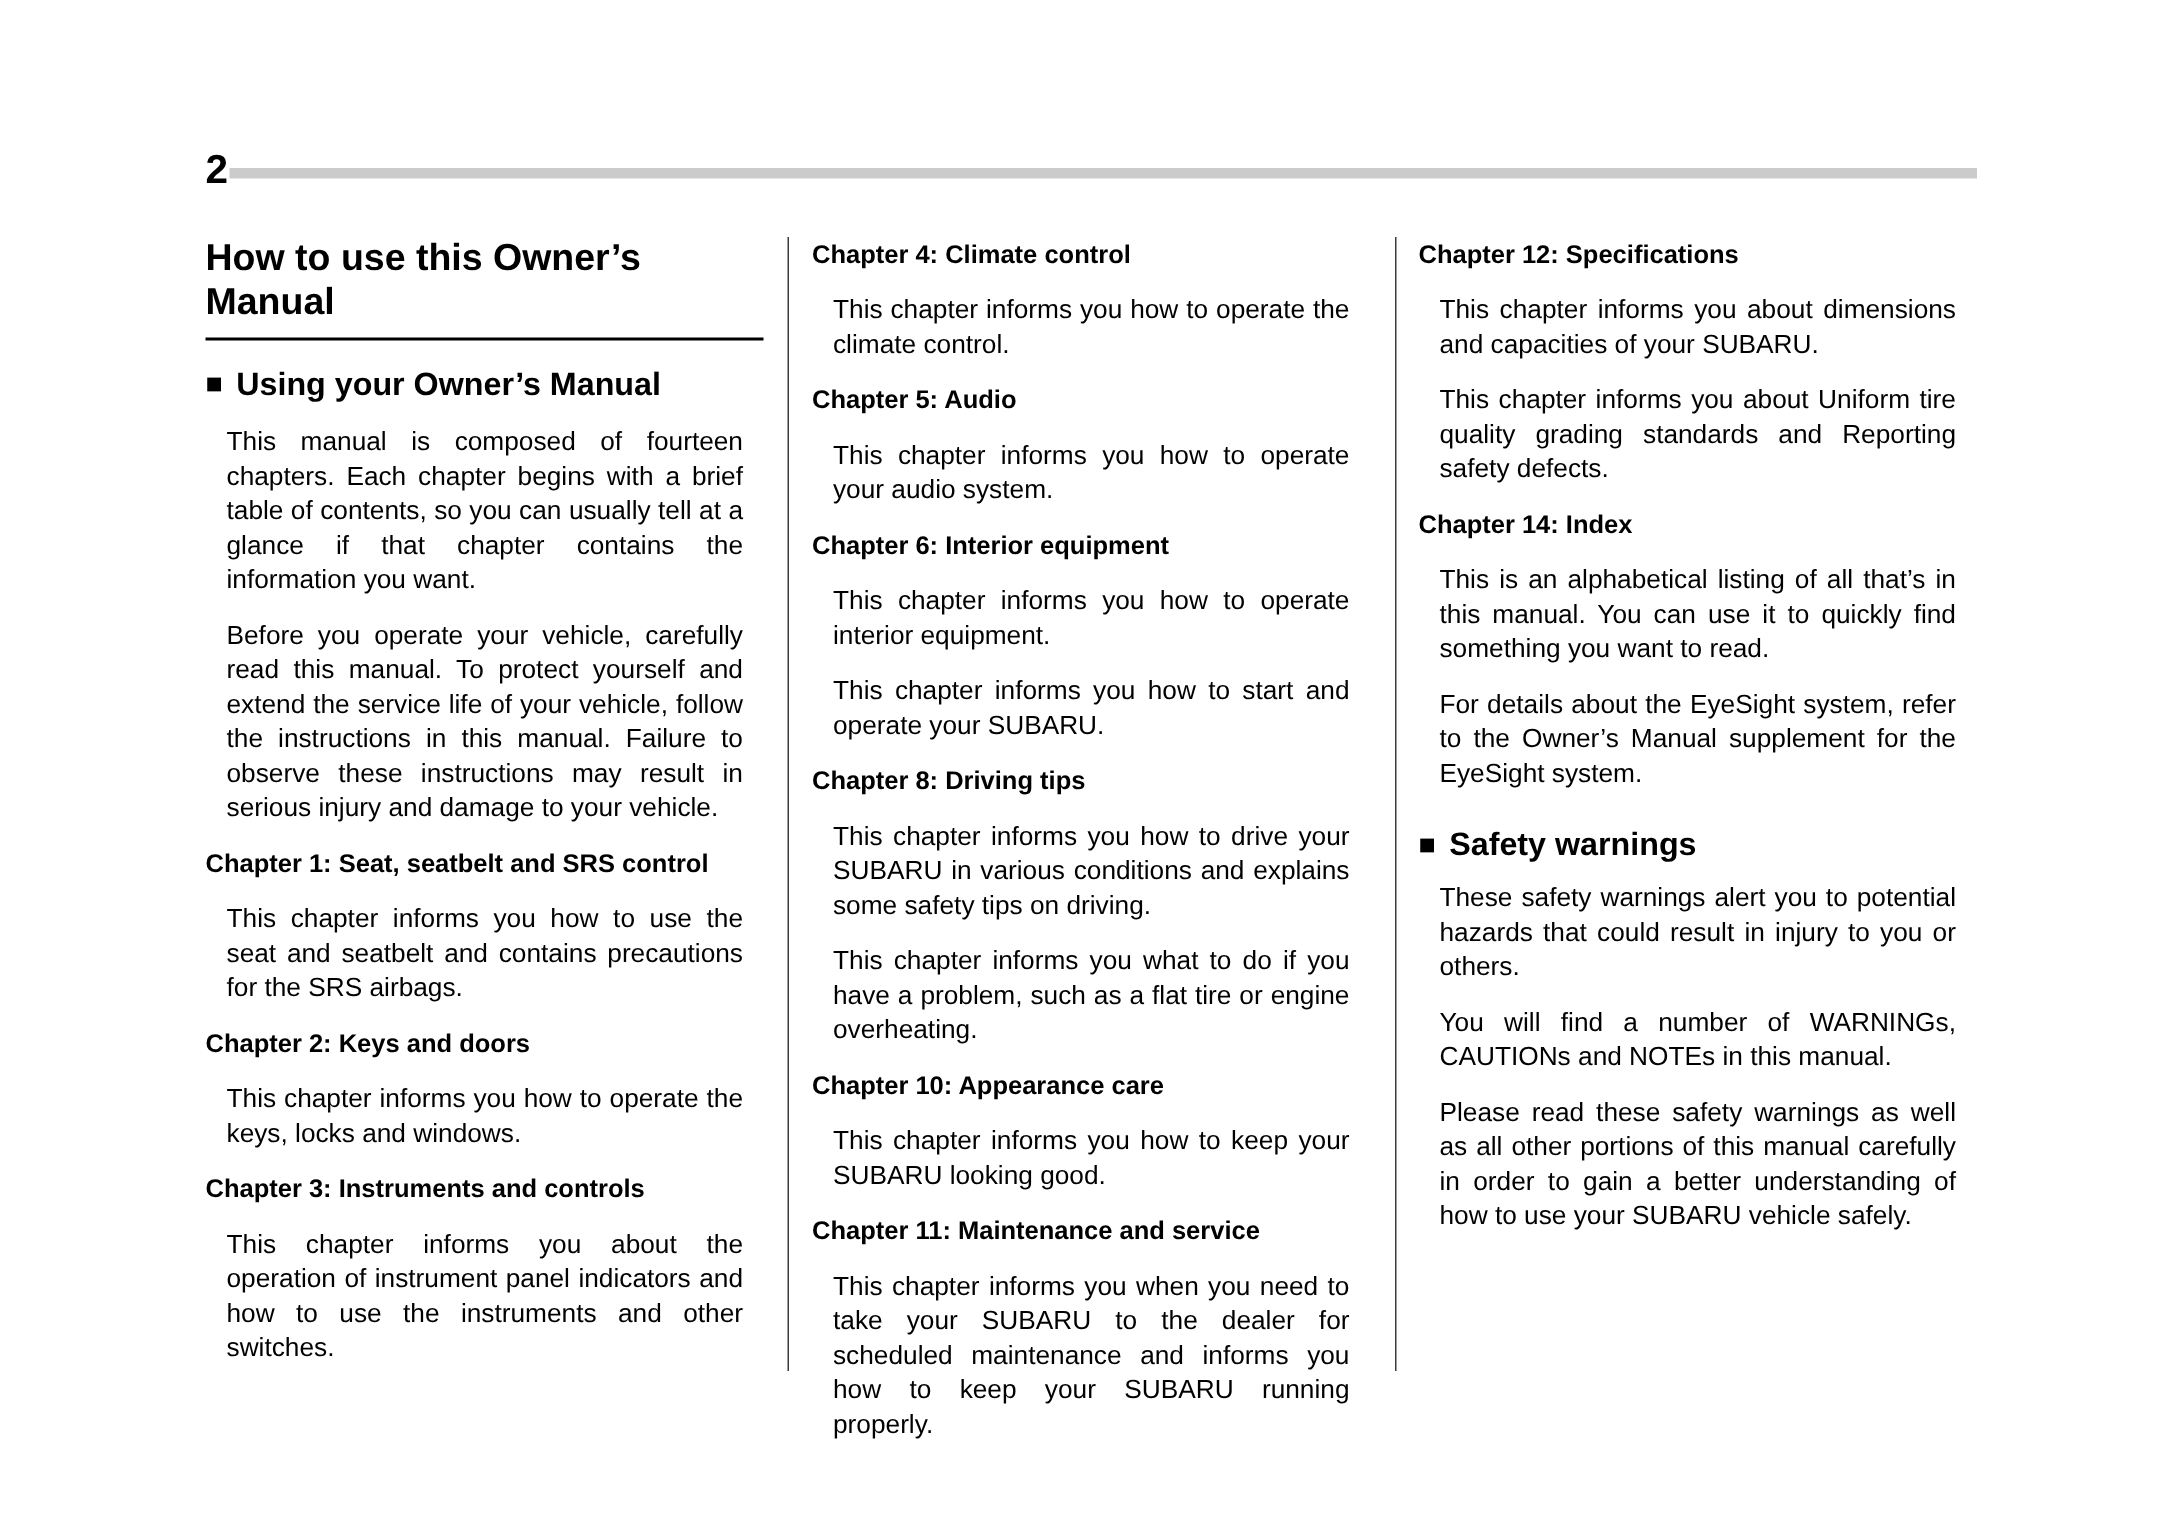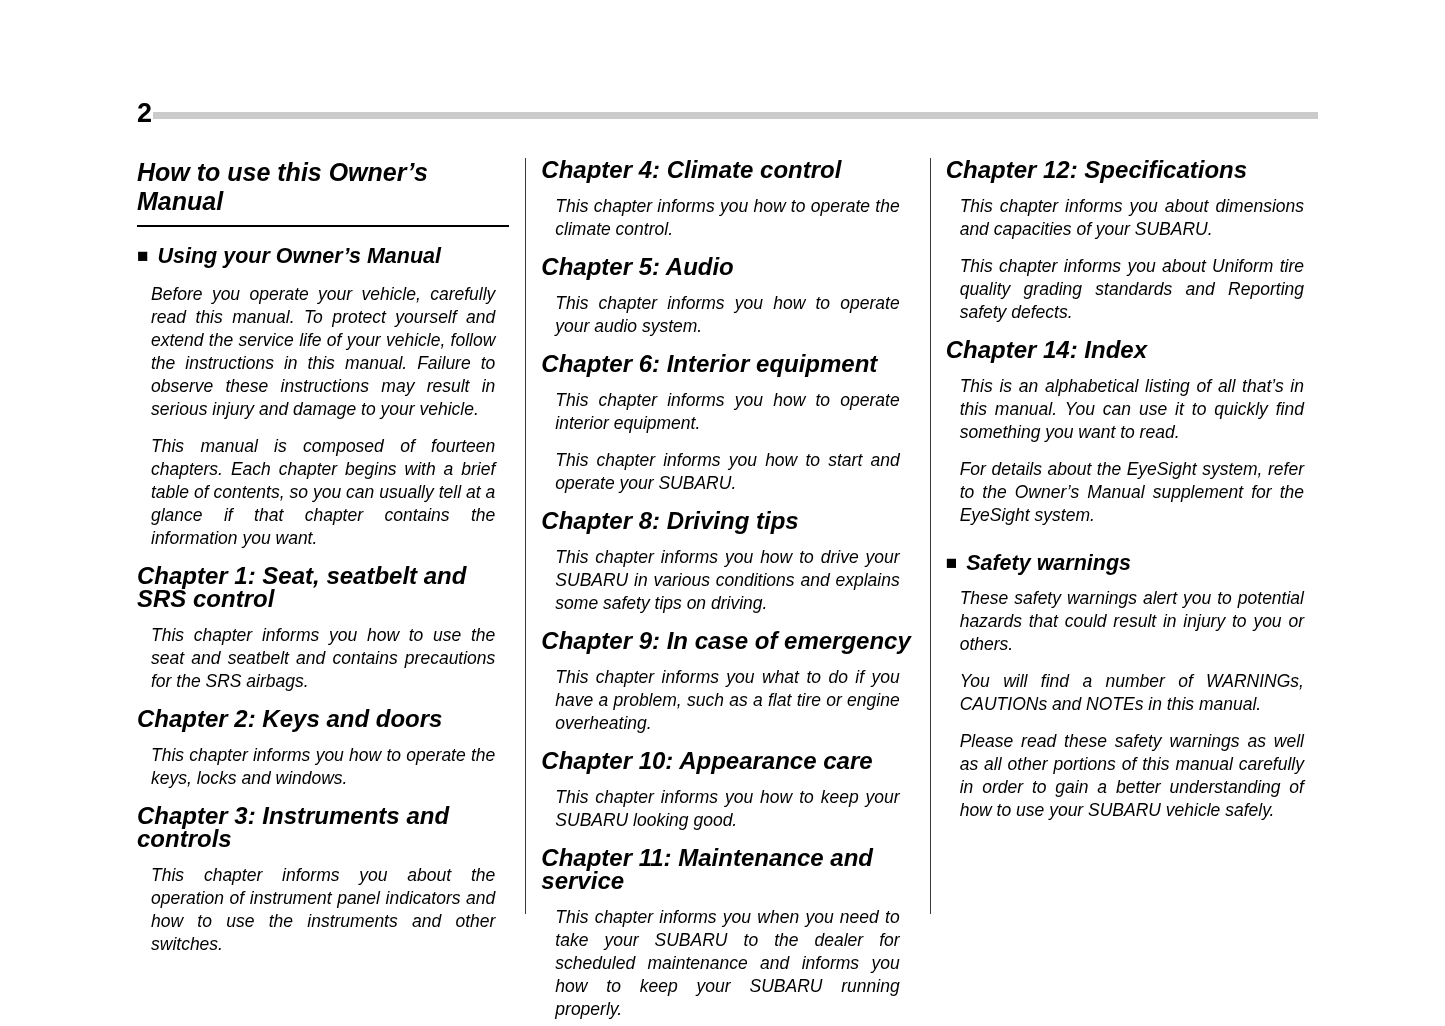--- a/index.html
+++ b/index.html
@@ -50,21 +50,20 @@
     top: 158px;
     left: 137px;
     width: 1181px;
     height: 756px;
     display: flex;
     align-items: stretch;
   }
   .col {
     flex: 1 1 0;
     min-width: 0;
-    font-style: italic;
   }
   .col-1 { padding-right: 16px; border-right: 1px solid #3c3c3c; }
   .col-2 { padding-left: 15px; padding-right: 16px; border-right: 1px solid #3c3c3c; }
   .col-3 { padding-left: 15px; }
 
   .doc-title {
     margin: 0 0 16px 0;
     font-size: 25px;
     font-weight: 700;
     line-height: 29px;
@@ -89,21 +88,21 @@
   }
   .body-text {
     margin: 14px;
     font-size: 17.5px;
     line-height: 23px;
     text-align: justify;
   }
   .para-gap { margin-top: 14px; }
   .chapter-title {
     margin: 7px 0 0 0;
-    font-size: 24px;
+    font-size: 17px;
     font-weight: 700;
     line-height: 23px;
   }
   .chapter-title.first { margin-top: 0; }
   .eyesight-title {
     margin: 15px 0 0 0;
     font-size: 17.5px;
     font-weight: 700;
     line-height: 23px;
   }
@@ -123,22 +122,22 @@
   <main class="columns">
 
     <section class="col col-1">
       <h1 class="doc-title">How to use this Owner’s Manual</h1>
 
       <h2 class="section-heading">
         <span class="sq-marker">■</span>
         <span>Using your Owner’s Manual</span>
       </h2>
 
+      <p class="body-text para-gap">This manual is composed of fourteen chapters. Each chapter begins with a brief table of contents, so you can usually tell at a glance if that chapter contains the information you want.</p>
       <p class="body-text">Before you operate your vehicle, carefully read this manual. To protect yourself and extend the service life of your vehicle, follow the instructions in this manual. Failure to observe these instructions may result in serious injury and damage to your vehicle.</p>
-      <p class="body-text para-gap">This manual is composed of fourteen chapters. Each chapter begins with a brief table of contents, so you can usually tell at a glance if that chapter contains the information you want.</p>
 
       <h3 class="chapter-title" style="margin-top:14px">Chapter 1: Seat, seatbelt and SRS control</h3>
       <p class="body-text">This chapter informs you how to use the seat and seatbelt and contains precautions for the SRS airbags.</p>
 
       <h3 class="chapter-title">Chapter 2: Keys and doors</h3>
       <p class="body-text">This chapter informs you how to operate the keys, locks and windows.</p>
 
       <h3 class="chapter-title">Chapter 3: Instruments and controls</h3>
       <p class="body-text">This chapter informs you about the operation of instrument panel indicators and how to use the instruments and other switches.</p>
     </section>
@@ -151,21 +150,20 @@
       <p class="body-text">This chapter informs you how to operate your audio system.</p>
 
       <h3 class="chapter-title">Chapter 6: Interior equipment</h3>
       <p class="body-text">This chapter informs you how to operate interior equipment.</p>
 
       <p class="body-text">This chapter informs you how to start and operate your SUBARU.</p>
 
       <h3 class="chapter-title">Chapter 8: Driving tips</h3>
       <p class="body-text">This chapter informs you how to drive your SUBARU in various conditions and explains some safety tips on driving.</p>
 
-      <h3 class="chapter-title">Chapter 9: In case of emergency</h3>
       <p class="body-text">This chapter informs you what to do if you have a problem, such as a flat tire or engine overheating.</p>
 
       <h3 class="chapter-title">Chapter 10: Appearance care</h3>
       <p class="body-text">This chapter informs you how to keep your SUBARU looking good.</p>
 
       <h3 class="chapter-title">Chapter 11: Maintenance and service</h3>
       <p class="body-text">This chapter informs you when you need to take your SUBARU to the dealer for scheduled maintenance and informs you how to keep your SUBARU running properly.</p>
     </section>
 
     <section class="col col-3">

